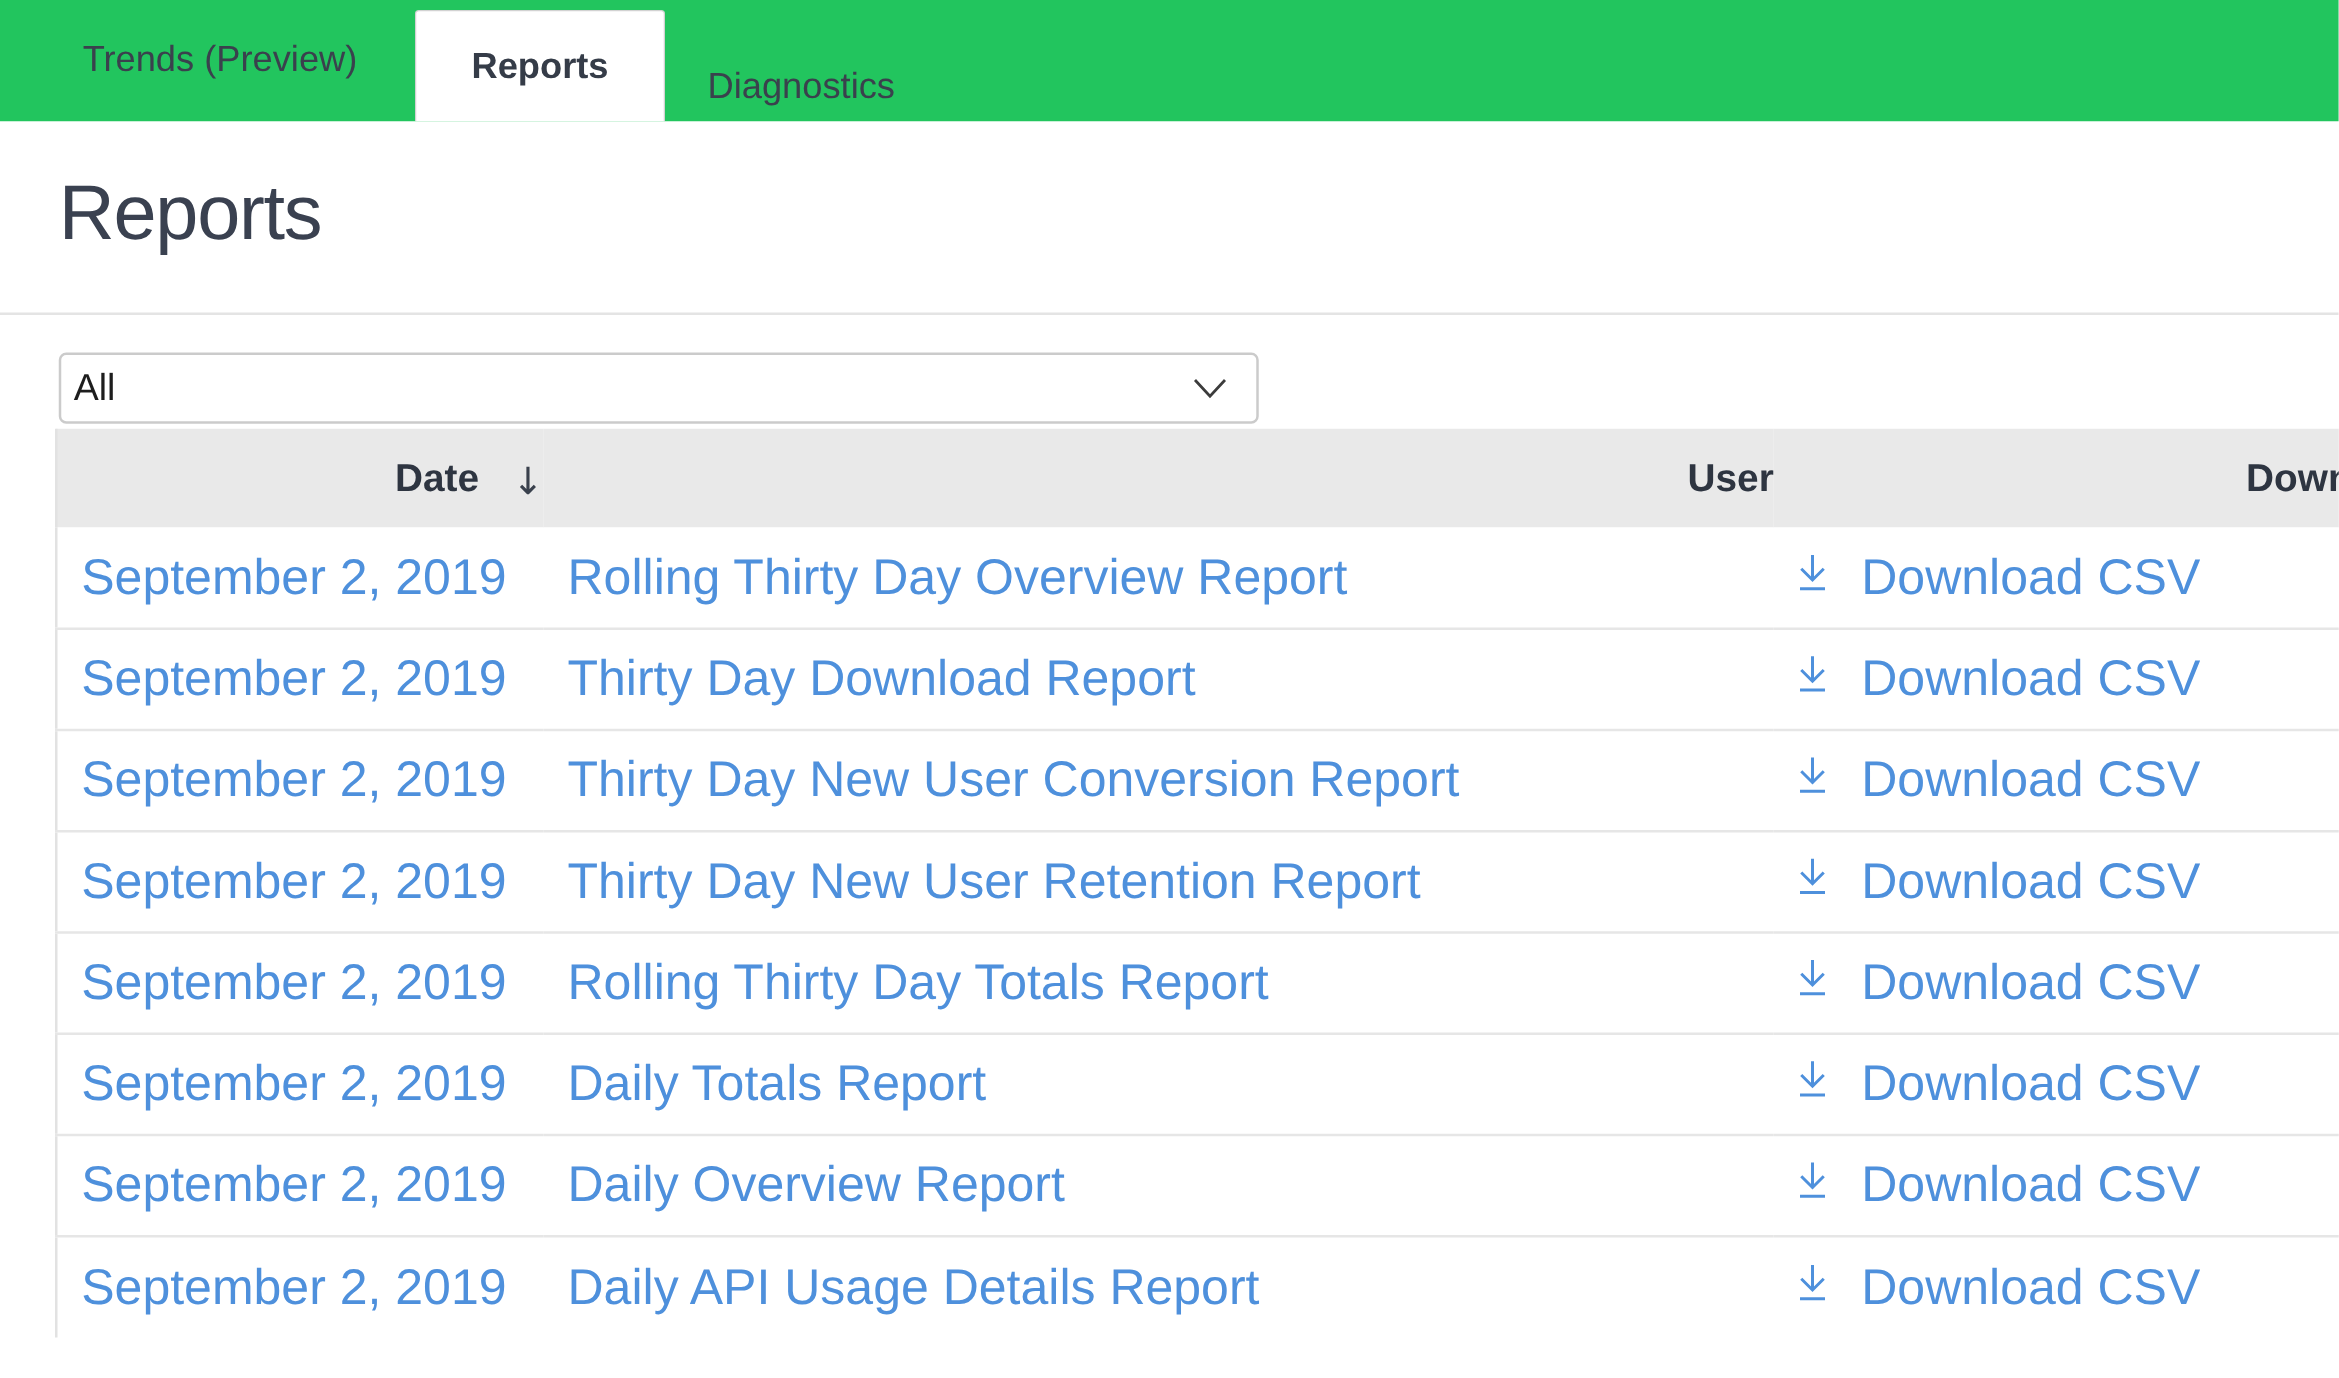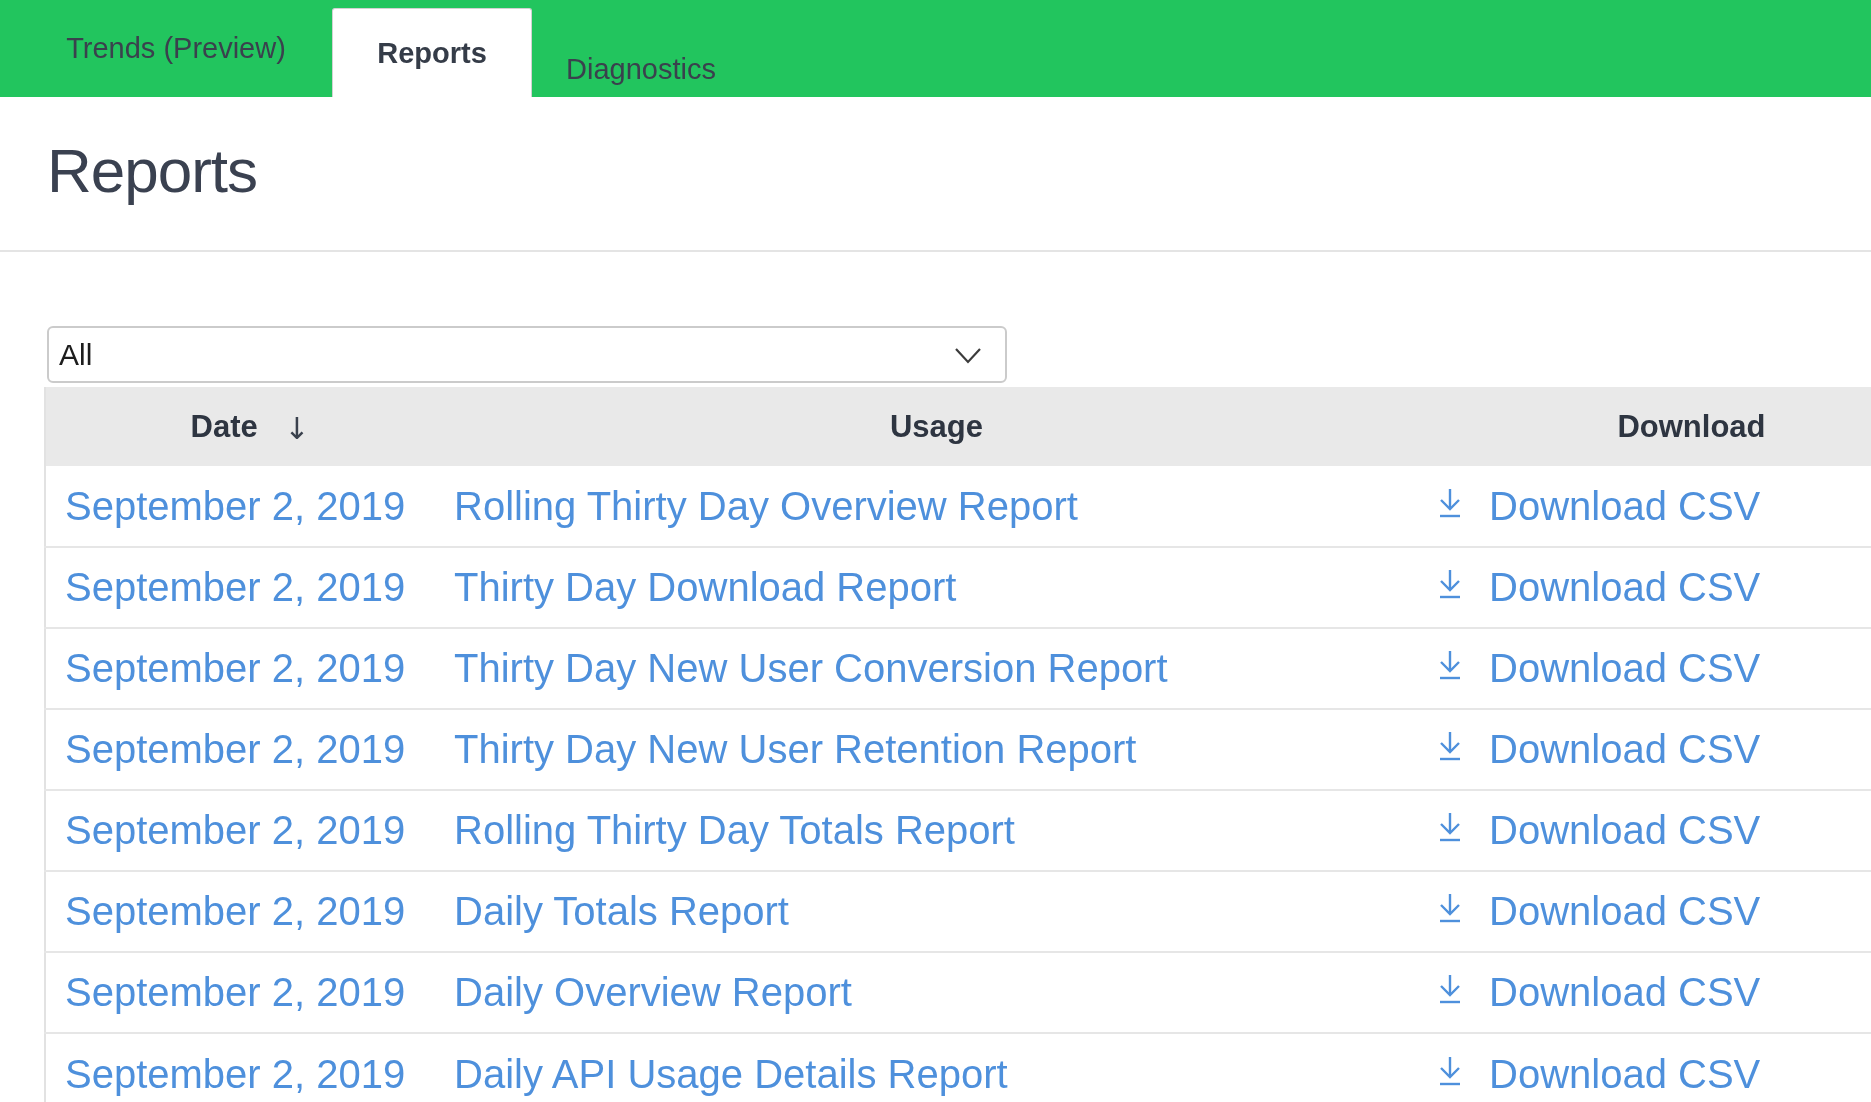--- a/index.html
+++ b/index.html
@@ -49,21 +49,21 @@
   }
   .page-divider {
     border: none;
     border-top: 2px solid #e4e4e4;
     margin-top: 48px;
     width: 100%;
   }
 
   
   .filter-select {
-    margin: 74px 0 0 47px;
+    margin: 30px 0 0 47px;
     width: 960px; height: 57px;
     border: 2px solid #cbcbcb;
     border-radius: 6px;
     background: #ffffff;
     display: flex; align-items: center;
     padding: 0 22px 0 10px;
     font-size: 30px;
     color: #1d1d1d;
     cursor: pointer;
   }
@@ -72,21 +72,21 @@
   
   table.reports-table {
     margin: 4px 0 0 44px;
     width: 1900px;
     border-collapse: collapse;
     table-layout: fixed;
     border-left: 2px solid #e2e2e2;
   }
   thead tr { background: #e9e9e9; height: 79px; }
   th {
-    text-align: center;
+    text-align: right;
     font-size: 31px;
     font-weight: 700;
     color: #2e3541;
     padding-left: 19px;
     white-space: nowrap;
   }
   th.col-date { width: 390px; }
   th.col-name { width: 984px; }
   th.col-download { width: 526px; }
   .sort-arrow {
@@ -143,21 +143,21 @@
   </span>
 </div>
 
 <table class="reports-table">
   <thead>
     <tr>
       <th class="col-date">
         <span>Date</span>
         <span class="sort-arrow">↓</span>
       </th>
-      <th class="col-name">Usage</th>
+      <th class="col-name">User</th>
       <th class="col-download">Download</th>
     </tr>
   </thead>
   <tbody>
   <tr>
     <td>
       <a class="cell-link">September 2, 2019</a>
     </td>
     <td>
       <a class="cell-link">Rolling Thirty Day Overview Report</a>

